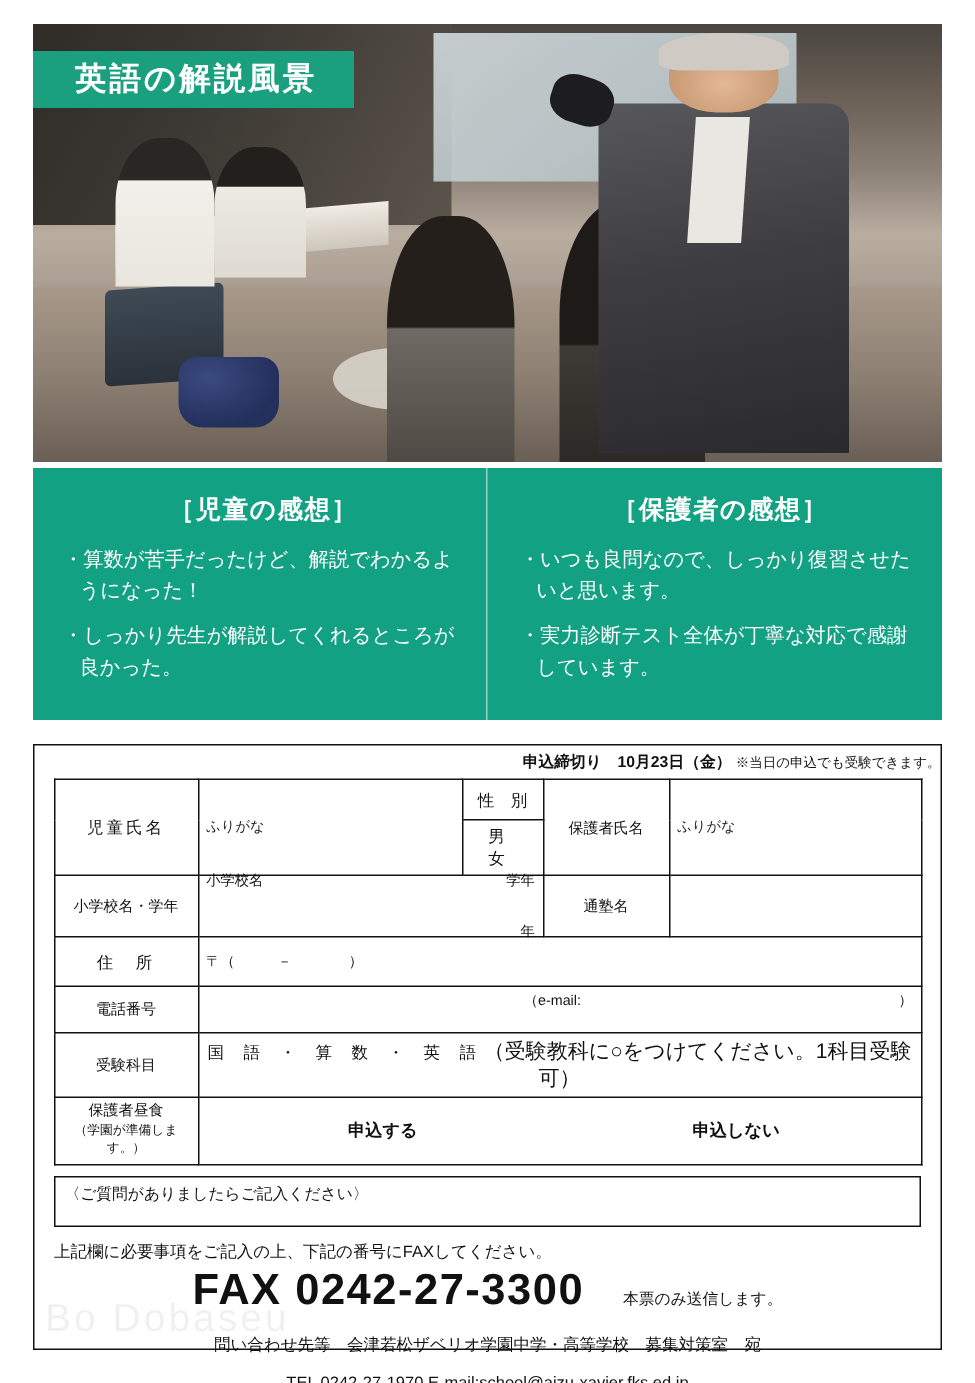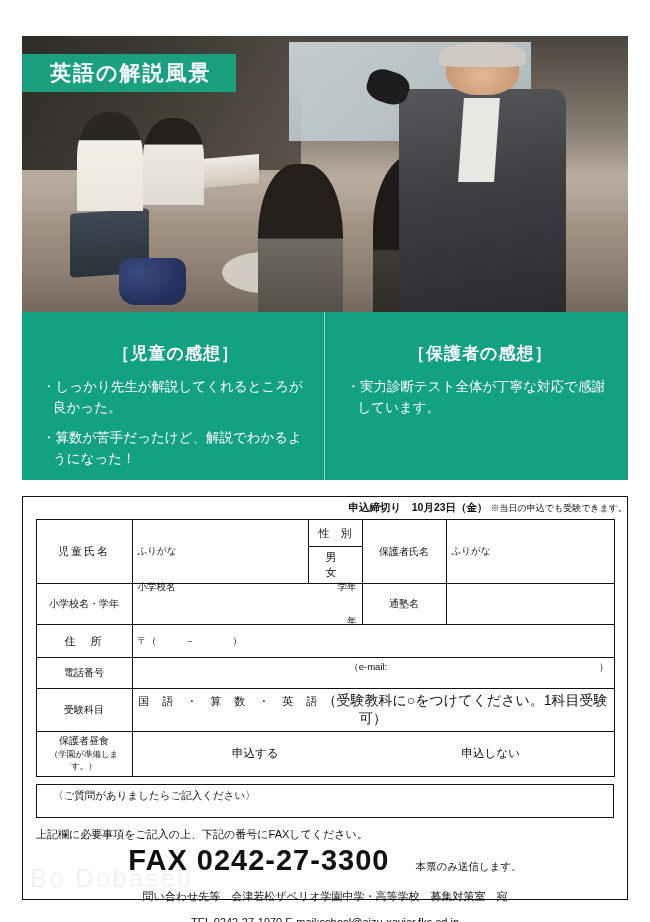--- a/index.html
+++ b/index.html
@@ -13,21 +13,21 @@
     font-family: "Liberation Sans", sans-serif;
     color: #111;
     position: relative;
     overflow: hidden;
   }
 
   
   .photo-area {
     position: absolute;
     left: 22px;
-    top: 36px;
+    top: 16px;
     width: 606px;
     height: 292px;
     overflow: hidden;
     background: #2b2b2b;
   }
   
   .photo-bg {
     position: absolute;
     inset: 0;
     background:
@@ -157,21 +157,21 @@
     left: 22px;
     top: 312px;
     width: 606px;
     height: 168px;
     background: #12a183;
     color: #ffffff;
     display: flex;
   }
   .comment-col {
     flex: 1;
-    padding: 28px 14px 10px 20px;
+    padding: 14px 14px 10px 20px;
     box-sizing: border-box;
   }
   .comment-col.right {
     border-left: 1px solid rgba(255,255,255,.55);
     padding-left: 22px;
   }
   .comment-title {
     text-align: center;
     font-size: 17px;
     font-weight: bold;
@@ -240,32 +240,32 @@
     display: flex;
     justify-content: space-between;
     align-items: flex-start;
     height: 100%;
   }
   .mini { font-size: 9.5px; }
   .sex-top { text-align: center; font-size: 10px; margin-left: 36px; }
   .sex-bottom { text-align: center; font-size: 12px; letter-spacing: 8px; }
   .subject-line { text-align: center; font-size: 11px; letter-spacing: 1px; }
   .subject-note { font-size: 14px; letter-spacing: 0; }
-  .lunch-choices { display: flex; }
+  .lunch-choices { display: flex; font-weight: bold; }
   .lunch-choices > div { flex: 1; text-align: center; font-size: 11.5px; }
   .twolines { line-height: 1.25; }
   .twolines .sub { font-size: 8.5px; letter-spacing: 0; }
 
   .question-box {
     width: 578px;
     margin: 7px auto 0 auto;
     border: 1px solid #111;
     height: 34px;
     font-size: 10.5px;
-    padding: 4px 16px;
+    padding: 4px 6px;
     box-sizing: border-box;
   }
   .instruction {
     width: 578px;
     margin: 9px auto 0 auto;
     font-size: 11px;
   }
   .fax-line {
     width: 578px;
     margin: 2px auto 0 auto;
@@ -320,25 +320,26 @@
       <div class="hair"></div>
     </div>
     <div class="mic"></div>
   </div>
   <div class="photo-caption">英語の解説風景</div>
 </div>
 
 <div class="comments">
   <div class="comment-col left">
     <div class="comment-title">［児童の感想］</div>
+    <div class="comment-item">・算数が苦手だったけど、解説でわかるようになった！</div>
     <div class="comment-item">・しっかり先生が解説してくれるところが良かった。</div>
-    <div class="comment-item">・算数が苦手だったけど、解説でわかるようになった！</div>
   </div>
   <div class="comment-col right">
     <div class="comment-title">［保護者の感想］</div>
+    <div class="comment-item">・いつも良問なので、しっかり復習させたいと思います。</div>
     <div class="comment-item">・実力診断テスト全体が丁寧な対応で感謝しています。</div>
   </div>
 </div>
 
 <div class="form">
 
   <div class="deadline">
     <span class="dl-main">申込締切り　10月23日（金）</span>
     <span class="dl-note">※当日の申込でも受験できます。</span>
   </div>

